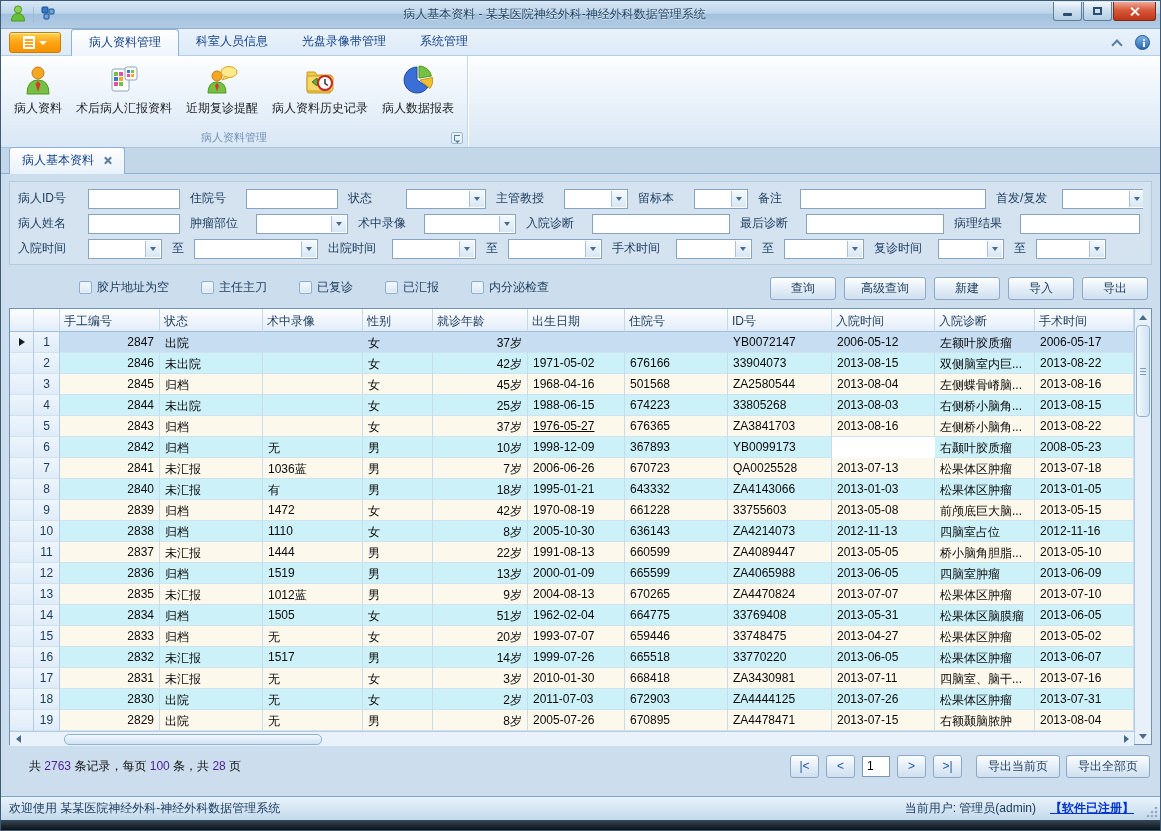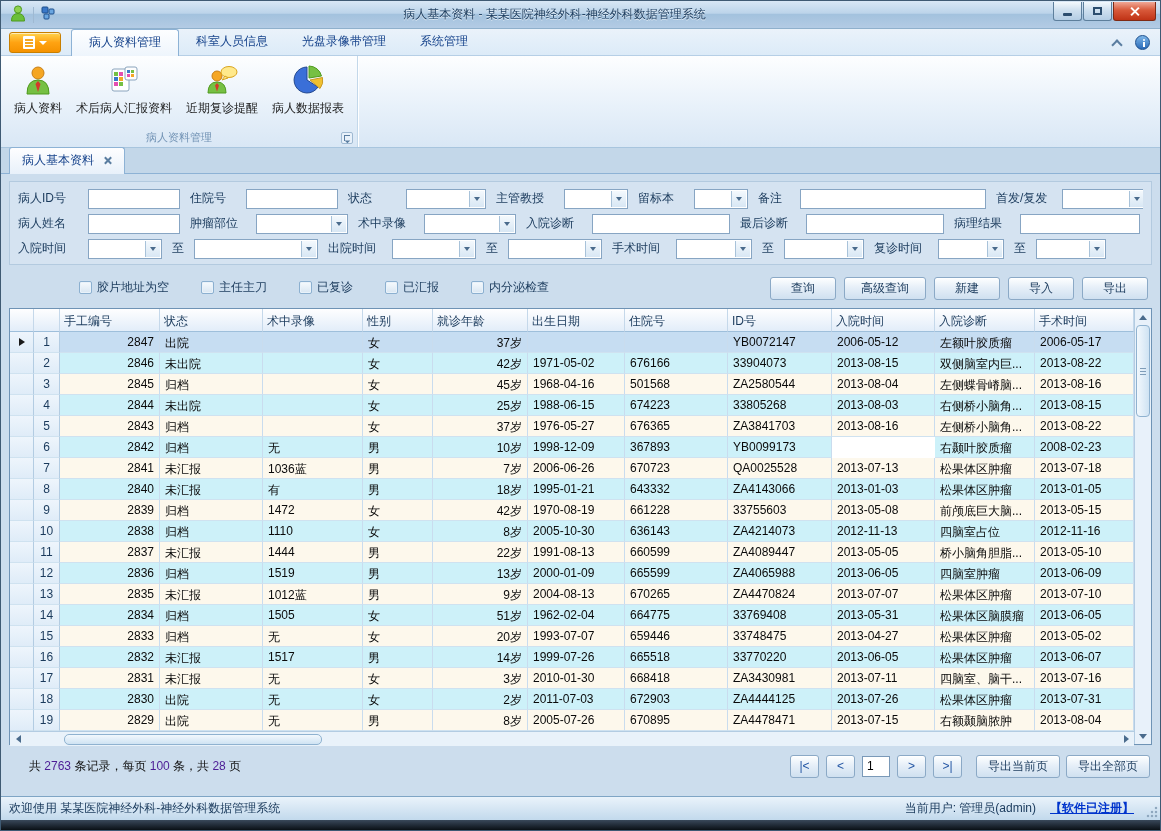--- a/index.html
+++ b/index.html
@@ -272,20 +272,32 @@
             <span class="ricon">
               <svg width="32" height="32" viewBox="0 0 32 32">
                 <circle cx="11" cy="12" r="5" fill="#f5a623" stroke="#c87f16"></circle>
                 <path d="M2 29 Q2 18 11 18 Q20 18 20 29 Z" fill="#76c043" stroke="#4f9a1e"></path>
                 <path d="M11 19 l-2 2.5 2 6 2-6 Z" fill="#d43a2a"></path>
                 <ellipse cx="23" cy="8" rx="8" ry="5.5" fill="#ffe98c" stroke="#d9a520"></ellipse>
                 <path d="M19 12 l-3 4 6-2 Z" fill="#ffe98c" stroke="#d9a520"></path>
               </svg>
             </span>
             <span class="rlabel">近期复诊提醒</span>
+          </div>
+          <div class="ritem">
+            <span class="ricon">
+              <svg width="32" height="32" viewBox="0 0 32 32">
+                <path d="M3 8 h8 l2 3 h14 v16 a2 2 0 0 1 -2 2 H5 a2 2 0 0 1 -2 -2 Z" fill="#f0c84a" stroke="#c89a28"></path>
+                <rect x="3" y="12" width="26" height="15" rx="2" fill="#f7d96a" stroke="#c89a28"></rect>
+                <path d="M8 18 l5 -4 v2 h4 v4 h-4 v2 Z" fill="#5fae3a" stroke="#3f7d22"></path>
+                <circle cx="21" cy="19" r="7" fill="#fff" stroke="#cc2222" stroke-width="2"></circle>
+                <path d="M21 15 v4.5 l3 2" stroke="#333" stroke-width="1.5" fill="none"></path>
+              </svg>
+            </span>
+            <span class="rlabel">病人资料历史记录</span>
           </div>
           <div class="ritem">
             <span class="ricon">
               <svg width="32" height="32" viewBox="0 0 32 32">
                 <path d="M15 16 V3 A13 13 0 1 0 26 23 Z" fill="#3a6fd8" stroke="#24498f"></path>
                 <path d="M17 14 V2 A13 13 0 0 1 29.5 12 Z" fill="#76c043" stroke="#4f9a1e"></path>
                 <path d="M18 16 L30.5 13.5 A13 13 0 0 1 28 24.5 Z" fill="#f0c030" stroke="#c89a28"></path>
               </svg>
             </span>
             <span class="rlabel">病人数据报表</span>
@@ -520,41 +532,41 @@
               <span class="cell" style="width: 99px;">2013-08-15</span>
             </div>
             <div class="grow cream">
               <span class="cell ind"></span>
               <span class="cell num">5</span>
               <span class="cell right" style="width: 100px;">2843</span>
               <span class="cell" style="width: 103px;">归档</span>
               <span class="cell" style="width: 100px;"></span>
               <span class="cell" style="width: 70px;">女</span>
               <span class="cell right" style="width: 95px;">37岁</span>
-              <span class="cell" style="width: 97px;">1976-05-27</span>
+              <span class="cell" style="width: 97px; text-decoration: underline;">1976-05-27</span>
               <span class="cell" style="width: 103px;">676365</span>
               <span class="cell" style="width: 104px;">ZA3841703</span>
               <span class="cell" style="width: 103px;">2013-08-16</span>
               <span class="cell" style="width: 100px;">左侧桥小脑角...</span>
               <span class="cell" style="width: 99px;">2013-08-22</span>
             </div>
             <div class="grow cyan">
               <span class="cell ind"></span>
               <span class="cell num">6</span>
               <span class="cell right" style="width: 100px;">2842</span>
               <span class="cell" style="width: 103px;">归档</span>
               <span class="cell" style="width: 100px;">无</span>
               <span class="cell" style="width: 70px;">男</span>
               <span class="cell right" style="width: 95px;">10岁</span>
               <span class="cell" style="width: 97px;">1998-12-09</span>
               <span class="cell" style="width: 103px;">367893</span>
               <span class="cell" style="width: 104px;">YB0099173</span>
               <span class="cell" style="width: 103px; margin-top: 28px;">2008-05-19</span>
               <span class="cell" style="width: 100px;">右颞叶胶质瘤</span>
-              <span class="cell" style="width: 99px;">2008-02-23</span>
+              <span class="cell" style="width: 99px;">2008-05-23</span>
             </div>
             <div class="grow cream">
               <span class="cell ind"></span>
               <span class="cell num">7</span>
               <span class="cell right" style="width: 100px;">2841</span>
               <span class="cell" style="width: 103px;">未汇报</span>
               <span class="cell" style="width: 100px;">1036蓝</span>
               <span class="cell" style="width: 70px;">男</span>
               <span class="cell right" style="width: 95px;">7岁</span>
               <span class="cell" style="width: 97px;">2006-06-26</span>

